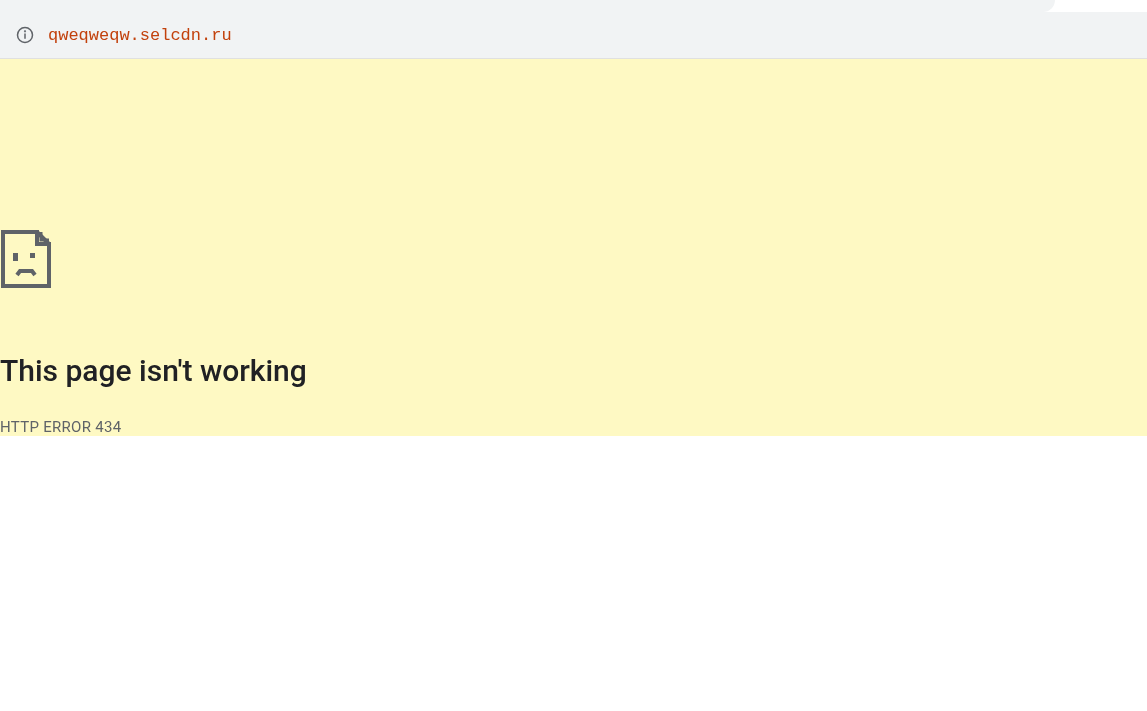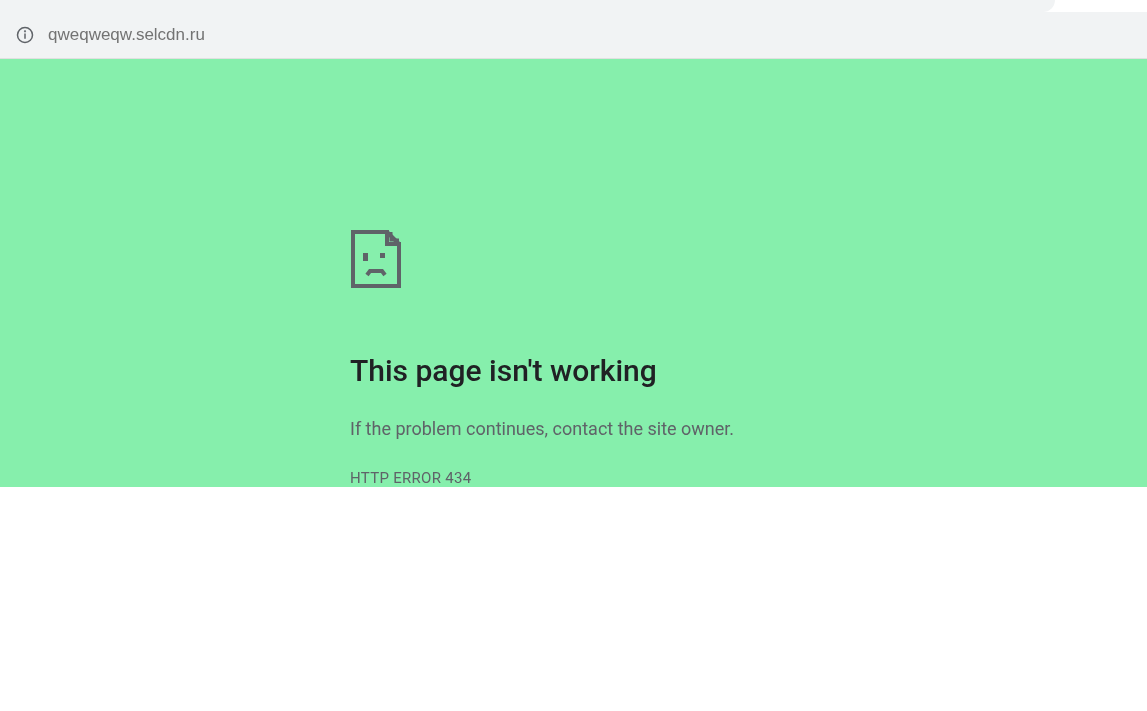--- a/index.html
+++ b/index.html
@@ -35,28 +35,27 @@
     .info-icon {
       width: 18px;
       height: 18px;
       margin-right: 14px;
       color: #5f6368;
       flex-shrink: 0;
     }
 
     .url-text {
       font-size: 17px;
-      color: #737373;
-      font-family: Liberation Sans, sans-serif;
+      color: #c2410c;
+      font-family: Liberation Mono, monospace;
     }
 
     .content-area {
       padding-top: 170px;
-      padding-left: 350px;
-      background: #86efac;
+      background: #fef9c3;
     }
 
     .error-icon-wrap {
       margin-bottom: 60px;
     }
 
     .error-icon {
       width: 52px;
       height: 60px;
     }
@@ -120,18 +119,17 @@
       <rect x="13" y="24" width="5" height="8" fill="#5f6368"></rect>
 
       <rect x="30" y="24" width="5" height="5" fill="#5f6368"></rect>
 
       <path d="M 17 46 L 20 42 L 32 42 L 35 46" fill="none" stroke="#5f6368" stroke-width="4"></path>
     </svg>
   </div>
 
   <h1 class="error-heading">This page isn't working</h1>
 
-  <p class="error-message">If the problem continues, contact the site owner.</p>
 
   <p class="error-code">HTTP ERROR 434</p>
 
 
 </div>
 
 </body></html>

